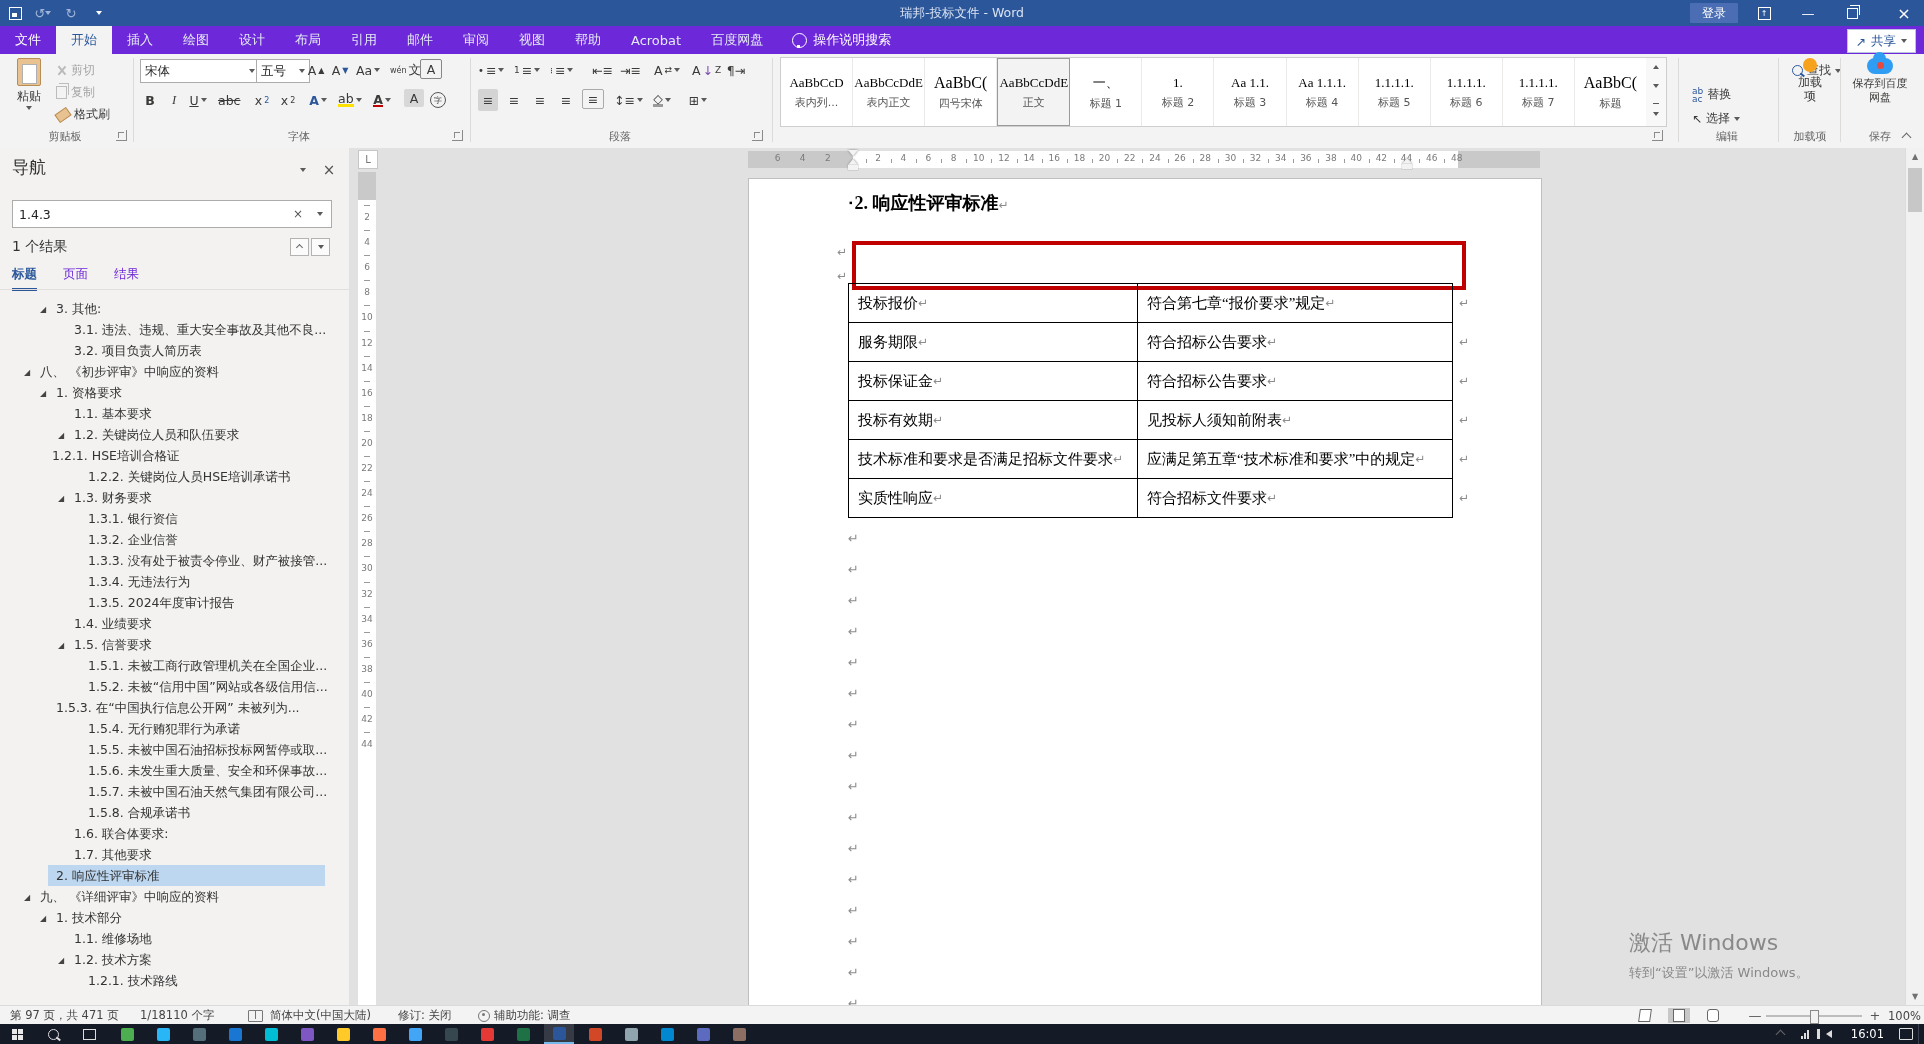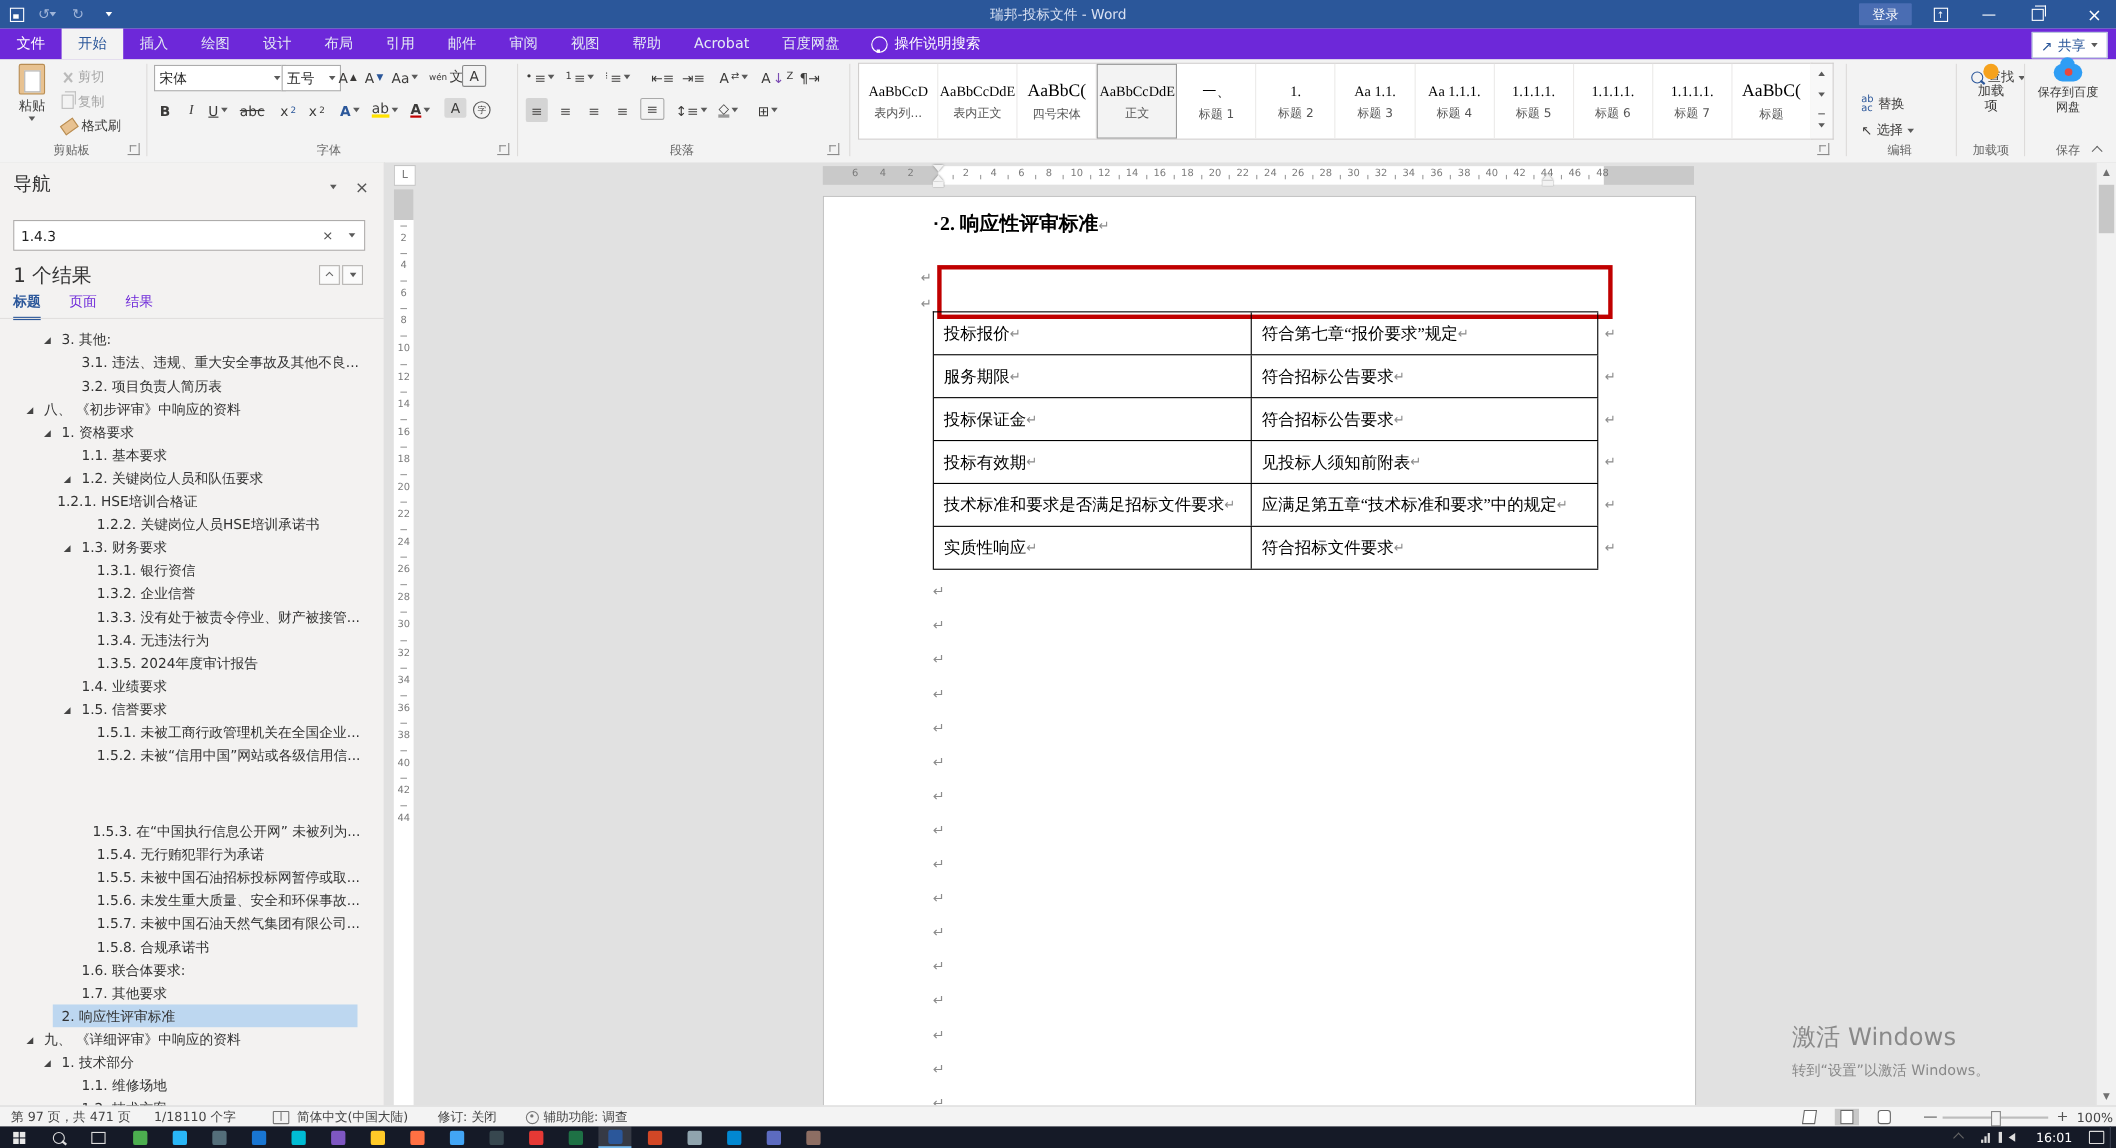--- a/index.html
+++ b/index.html
@@ -79,21 +79,21 @@
   .chevup{width:6px;height:6px;border-left:1.5px solid #666;border-top:1.5px solid #666;transform:rotate(45deg);}
 
   
   .navpane{position:absolute;left:0;top:148px;width:349px;height:857px;background:#f3f2f1;border-right:1px solid #c8c6c4;overflow:hidden;}
   .navtitle{position:absolute;left:12px;top:8px;font-size:17px;color:#333;}
   .navhdrbtn{position:absolute;top:12px;width:20px;height:20px;display:flex;align-items:center;justify-content:center;color:#555;font-size:14px;}
   .navsearch{position:absolute;left:12px;top:52px;width:318px;height:26px;background:#fff;border:1px solid #aeacab;display:flex;align-items:center;}
   .navsearch input{flex:1;border:none;outline:none;font-size:12.5px;padding:0 6px;font-family:inherit;background:transparent;color:#222;}
   .nsbtn{width:22px;height:100%;display:flex;align-items:center;justify-content:center;color:#555;}
   .resultrow{position:absolute;left:12px;top:90px;width:318px;display:flex;align-items:center;}
-  .resulttext{font-size:18px;color:#333;}
+  .resulttext{font-size:14px;color:#333;}
   .updown{margin-left:auto;display:flex;gap:2px;}
   .udbtn{width:17px;height:16px;border:1px solid #b5b3b1;background:#fbfbfb;display:flex;align-items:center;justify-content:center;}
   .navtabs{position:absolute;left:12px;top:118px;display:flex;gap:26px;font-size:12.5px;}
   .navtab{color:#6d28d9;padding-bottom:5px;}
   .navtab.active{color:#2b579a;font-weight:bold;border-bottom:3px solid #2b579a;}
   .navsep{position:absolute;left:0;top:141px;width:349px;height:1px;background:#e1dfde;}
   .navlist{position:absolute;left:0;top:150px;width:349px;}
   .navitem{position:relative;height:21px;line-height:21px;font-size:12.5px;color:#333;white-space:nowrap;
            overflow:hidden;text-overflow:ellipsis;padding-right:10px;}
   .navitem.sel::before{content:"";position:absolute;left:48px;right:24px;top:0;bottom:0;background:#bdd7f0;z-index:0;}
@@ -449,21 +449,21 @@
         <div class="navitem" style="padding-left: 74px;"><span class="tri" style="left: 58px;">◢</span><span class="t">1.3. 财务要求</span></div>
         <div class="navitem" style="padding-left: 88px;"><span class="t">1.3.1. 银行资信</span></div>
         <div class="navitem" style="padding-left: 88px;"><span class="t">1.3.2. 企业信誉</span></div>
         <div class="navitem" style="padding-left: 88px;"><span class="t">1.3.3. 没有处于被责令停业、财产被接管...</span></div>
         <div class="navitem" style="padding-left: 88px;"><span class="t">1.3.4. 无违法行为</span></div>
         <div class="navitem" style="padding-left: 88px;"><span class="t">1.3.5. 2024年度审计报告</span></div>
         <div class="navitem" style="padding-left: 74px;"><span class="t">1.4. 业绩要求</span></div>
         <div class="navitem" style="padding-left: 74px;"><span class="tri" style="left: 58px;">◢</span><span class="t">1.5. 信誉要求</span></div>
         <div class="navitem" style="padding-left: 88px;"><span class="t">1.5.1. 未被工商行政管理机关在全国企业...</span></div>
         <div class="navitem" style="padding-left: 88px;"><span class="t">1.5.2. 未被“信用中国”网站或各级信用信...</span></div>
-        <div class="navitem" style="padding-left: 84px; margin-top: 48px;"><span class="t">1.5.3. 在“中国执行信息公开网” 未被列为...</span></div>
+        <div class="navitem" style="padding-left: 56px;"><span class="t">1.5.3. 在“中国执行信息公开网” 未被列为...</span></div>
         <div class="navitem" style="padding-left: 88px;"><span class="t">1.5.4. 无行贿犯罪行为承诺</span></div>
         <div class="navitem" style="padding-left: 88px;"><span class="t">1.5.5. 未被中国石油招标投标网暂停或取...</span></div>
         <div class="navitem" style="padding-left: 88px;"><span class="t">1.5.6. 未发生重大质量、安全和环保事故...</span></div>
         <div class="navitem" style="padding-left: 88px;"><span class="t">1.5.7. 未被中国石油天然气集团有限公司...</span></div>
         <div class="navitem" style="padding-left: 88px;"><span class="t">1.5.8. 合规承诺书</span></div>
         <div class="navitem" style="padding-left: 74px;"><span class="t">1.6. 联合体要求:</span></div>
         <div class="navitem" style="padding-left: 74px;"><span class="t">1.7. 其他要求</span></div>
         <div class="navitem sel" style="padding-left: 56px;"><span class="t">2. 响应性评审标准</span></div>
         <div class="navitem" style="padding-left: 40px;"><span class="tri" style="left: 24px;">◢</span><span class="t">九、 《详细评审》中响应的资料</span></div>
         <div class="navitem" style="padding-left: 56px;"><span class="tri" style="left: 40px;">◢</span><span class="t">1. 技术部分</span></div>

